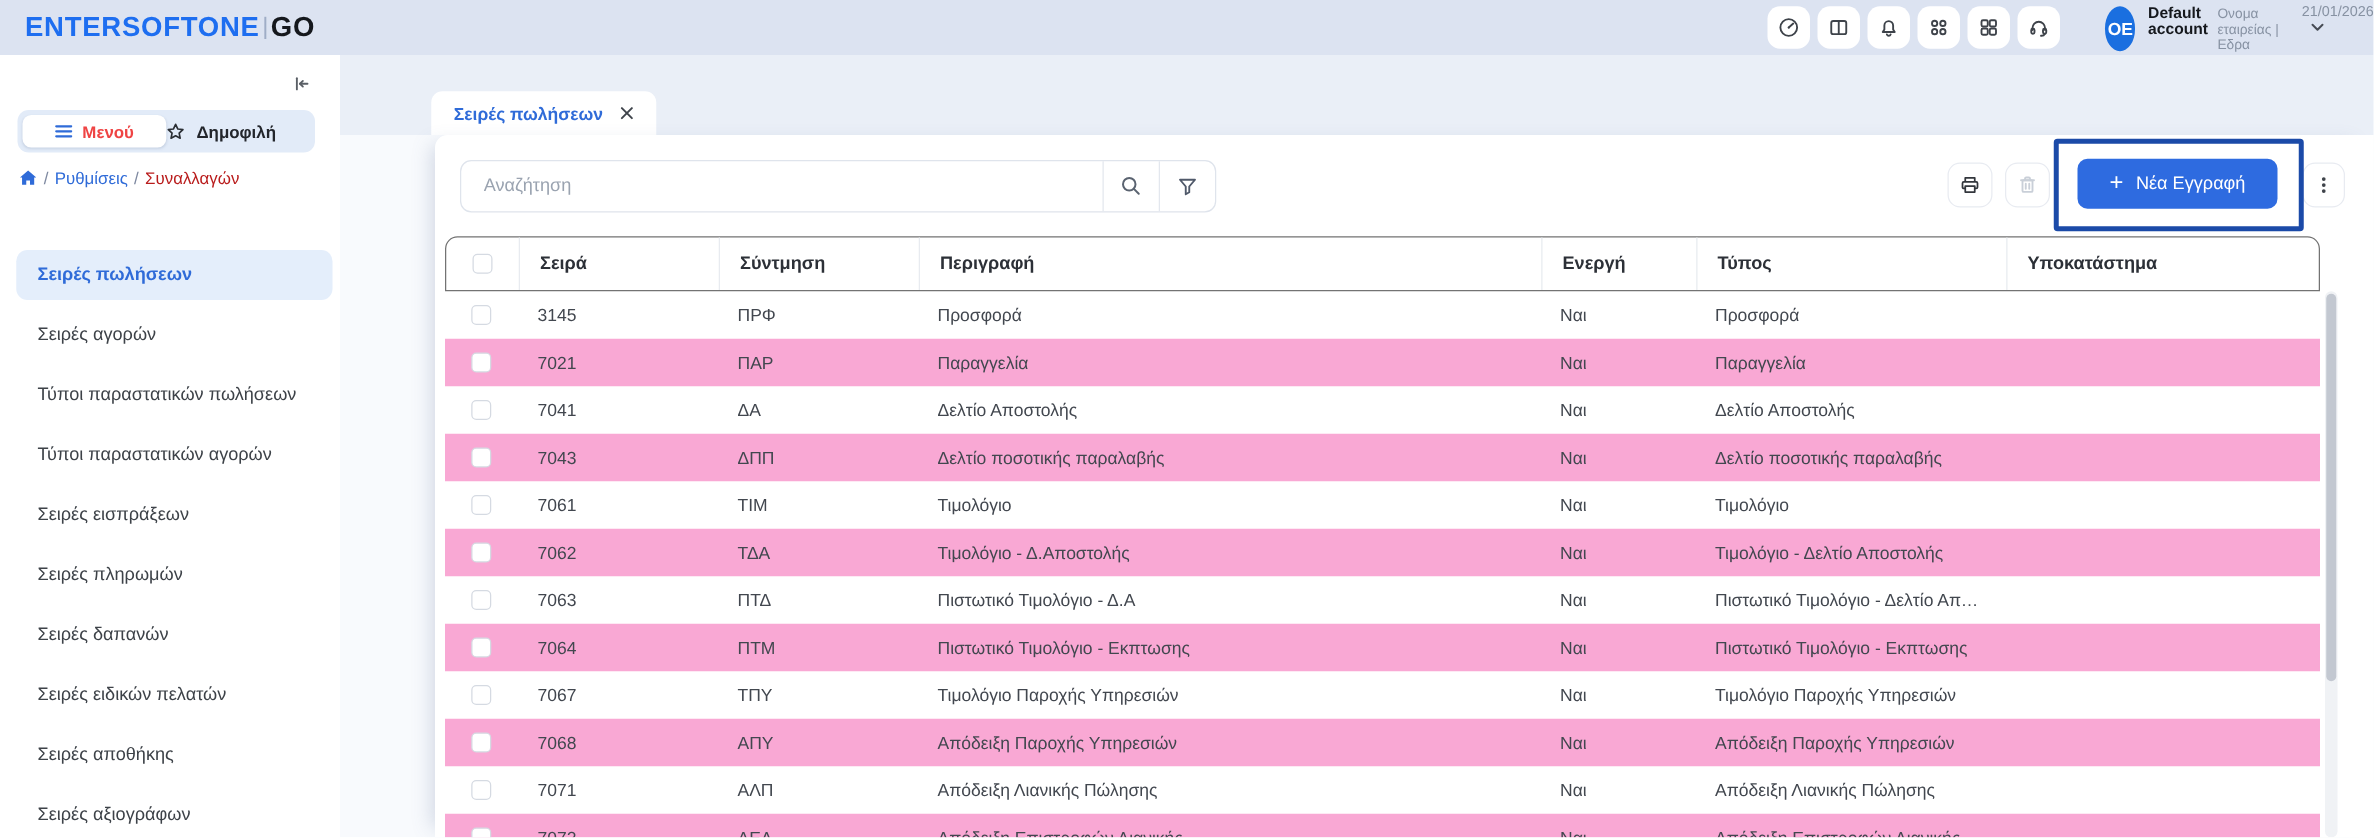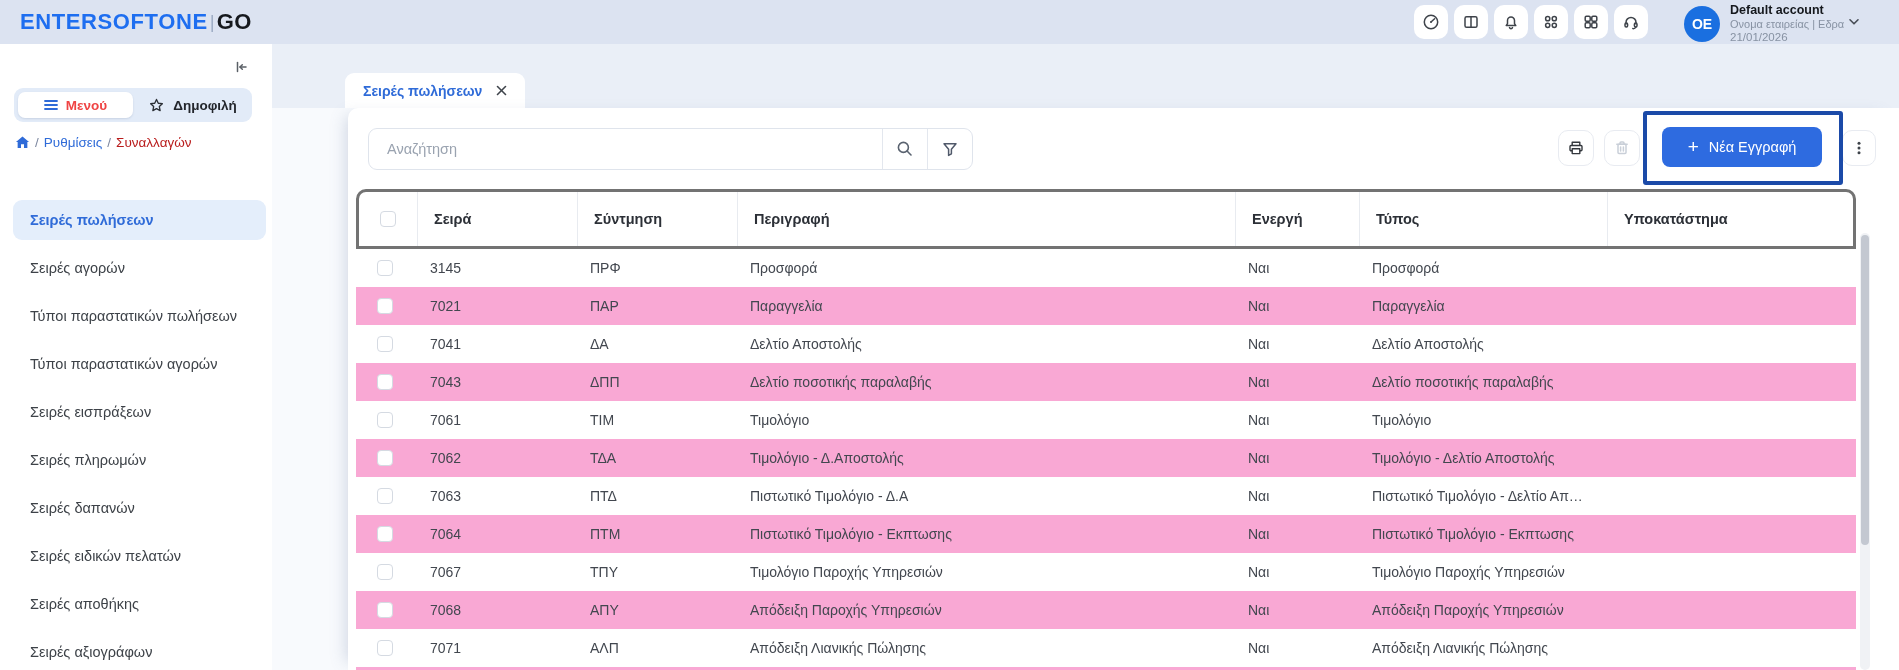--- a/index.html
+++ b/index.html
@@ -10,34 +10,34 @@
   .app-header{position:absolute;left:0;top:0;width:1899px;height:44px;background:#dce3f1}
   .logo{position:absolute;left:20px;top:0;height:44px;display:flex;align-items:center;gap:2px}
   .logo-primary{font-size:22px;font-weight:700;color:#1e6ef0;letter-spacing:.6px}
   .logo-sep{color:#9fadc6;font-size:19px;font-weight:400}
   .logo-secondary{font-size:22px;font-weight:700;color:#15181d;letter-spacing:.6px}
   .hdr-icons{position:absolute;left:1414px;top:5px;display:flex;gap:6px}
   .icon-btn{width:34px;height:34px;background:#fff;border-radius:10px;display:flex;align-items:center;justify-content:center;cursor:pointer}
   .account{position:absolute;left:1684px;top:4px;display:flex;gap:10px;align-items:center;cursor:pointer}
   .avatar{width:36px;height:36px;border-radius:50%;background:#1a6fe0;color:#fff;font-weight:700;font-size:14px;
           display:flex;align-items:center;justify-content:center}
-  .acct-text{display:flex;flex-direction:column;justify-content:center}
+  .acct-text{display:flex;flex-direction:row;justify-content:center}
   .acct-name{font-size:12.5px;font-weight:700;color:#15181d;line-height:13px}
   .acct-sub{font-size:11px;color:#8792a3;line-height:12.5px;margin-top:1px}
   .acct-date{font-size:11.5px;color:#8792a3;line-height:12.5px}
   .acct-chevron{position:absolute;left:1848px;top:16px}
 
   
   .sidebar{position:absolute;left:0;top:44px;width:272px;height:626px;background:#fff}
   .collapse-btn{position:absolute;left:230px;top:12px;width:22px;height:22px;display:flex;align-items:center;justify-content:center;cursor:pointer}
   .toggle{position:absolute;left:14px;top:44px;width:238px;height:34px;background:#e2ebf8;border-radius:9px}
   .toggle-menu{position:absolute;left:4px;top:4px;width:115px;height:26px;background:#fff;border-radius:7px;
                display:flex;align-items:center;justify-content:center;gap:8px;box-shadow:0 1px 2px rgba(60,80,120,.15);cursor:pointer}
   .toggle-menu-label{color:#ef4444;font-weight:700;font-size:13.5px}
-  .toggle-fav{position:absolute;left:119px;top:0;width:119px;height:34px;display:flex;align-items:center;justify-content:center;gap:8px;cursor:pointer}
+  .toggle-fav{position:absolute;left:103px;top:0;width:119px;height:34px;display:flex;align-items:center;justify-content:center;gap:8px;cursor:pointer}
   .toggle-fav-label{font-size:13.5px;font-weight:700;color:#23262c}
   .breadcrumb{position:absolute;left:15px;top:88px;height:20px;display:flex;align-items:center;gap:5px;font-size:13.5px}
   .bc-sep{color:#7d88a0}
   .bc-l1{color:#2f6bd8;font-weight:400;cursor:pointer}
   .bc-l2{color:#b91c1c;cursor:pointer}
   .menu-items{position:absolute;left:13px;top:156px;width:253px;display:flex;flex-direction:column;gap:8px}
   .menu-item{height:40px;border-radius:9px;display:flex;align-items:center;padding:0 17px;font-size:14.5px;color:#3d4248;cursor:pointer}
   .menu-item.selected{background:#e4eefb;color:#2f6bd8;font-weight:700}
 
   
@@ -66,21 +66,21 @@
            color:#fff;font-size:14.5px;display:flex;align-items:center;justify-content:center;gap:10px;font-family:inherit;cursor:pointer}
   .new-plus{font-size:19px;font-weight:400;line-height:1;margin-top:-2px}
   .kebab-btn{position:absolute;left:1494px;top:22px;width:34px;height:36px;border:1px solid #e8ebf1;border-radius:10px;background:#fff;
              display:flex;align-items:center;justify-content:center;box-sizing:border-box;cursor:pointer}
   .annotation{position:absolute;left:1295px;top:3px;width:200px;height:74px;border:4px solid #1b4aa8;border-radius:3px;
               pointer-events:none;z-index:10;box-sizing:border-box}
 
   
   .table{position:absolute;left:8px;top:81px;width:1500px}
   .grid-row{display:grid;grid-template-columns:58px 160px 160px 498px 124px 248px 252px}
-  .thead{height:60px;border:3px solid #737373;border-radius:10px 10px 0 0;box-sizing:border-box;background:#fff;align-items:center}
+  .thead{height:44px;border:1px solid #737373;border-radius:10px 10px 0 0;box-sizing:border-box;background:#fff;align-items:center}
   .th{display:flex;align-items:center;height:100%;padding:0 16px;font-size:14.5px;font-weight:700;color:#2c3037;
       border-left:1px solid #e8ebf0;box-sizing:border-box;cursor:pointer}
   .cb-cell{display:flex;align-items:center;justify-content:center;padding:0;height:100%}
   .checkbox{width:16px;height:16px;border:1.5px solid #d5dae2;border-radius:4px;background:#fff;box-sizing:border-box;cursor:pointer}
   .tr{height:38px;align-items:center;cursor:pointer}
   .tr.alt{background:#f9a8d4}
   .td{padding:0 16px;font-size:14px;color:#42474f;white-space:nowrap;overflow:hidden;text-overflow:ellipsis}
 
   .scrollbar{position:absolute;left:1512px;top:125px;width:10px;height:437px;background:#f0f2f5;border-radius:5px}
   .scroll-thumb{position:absolute;left:1px;top:2px;width:8px;height:310px;background:#c3c8d1;border-radius:4px;cursor:pointer}

